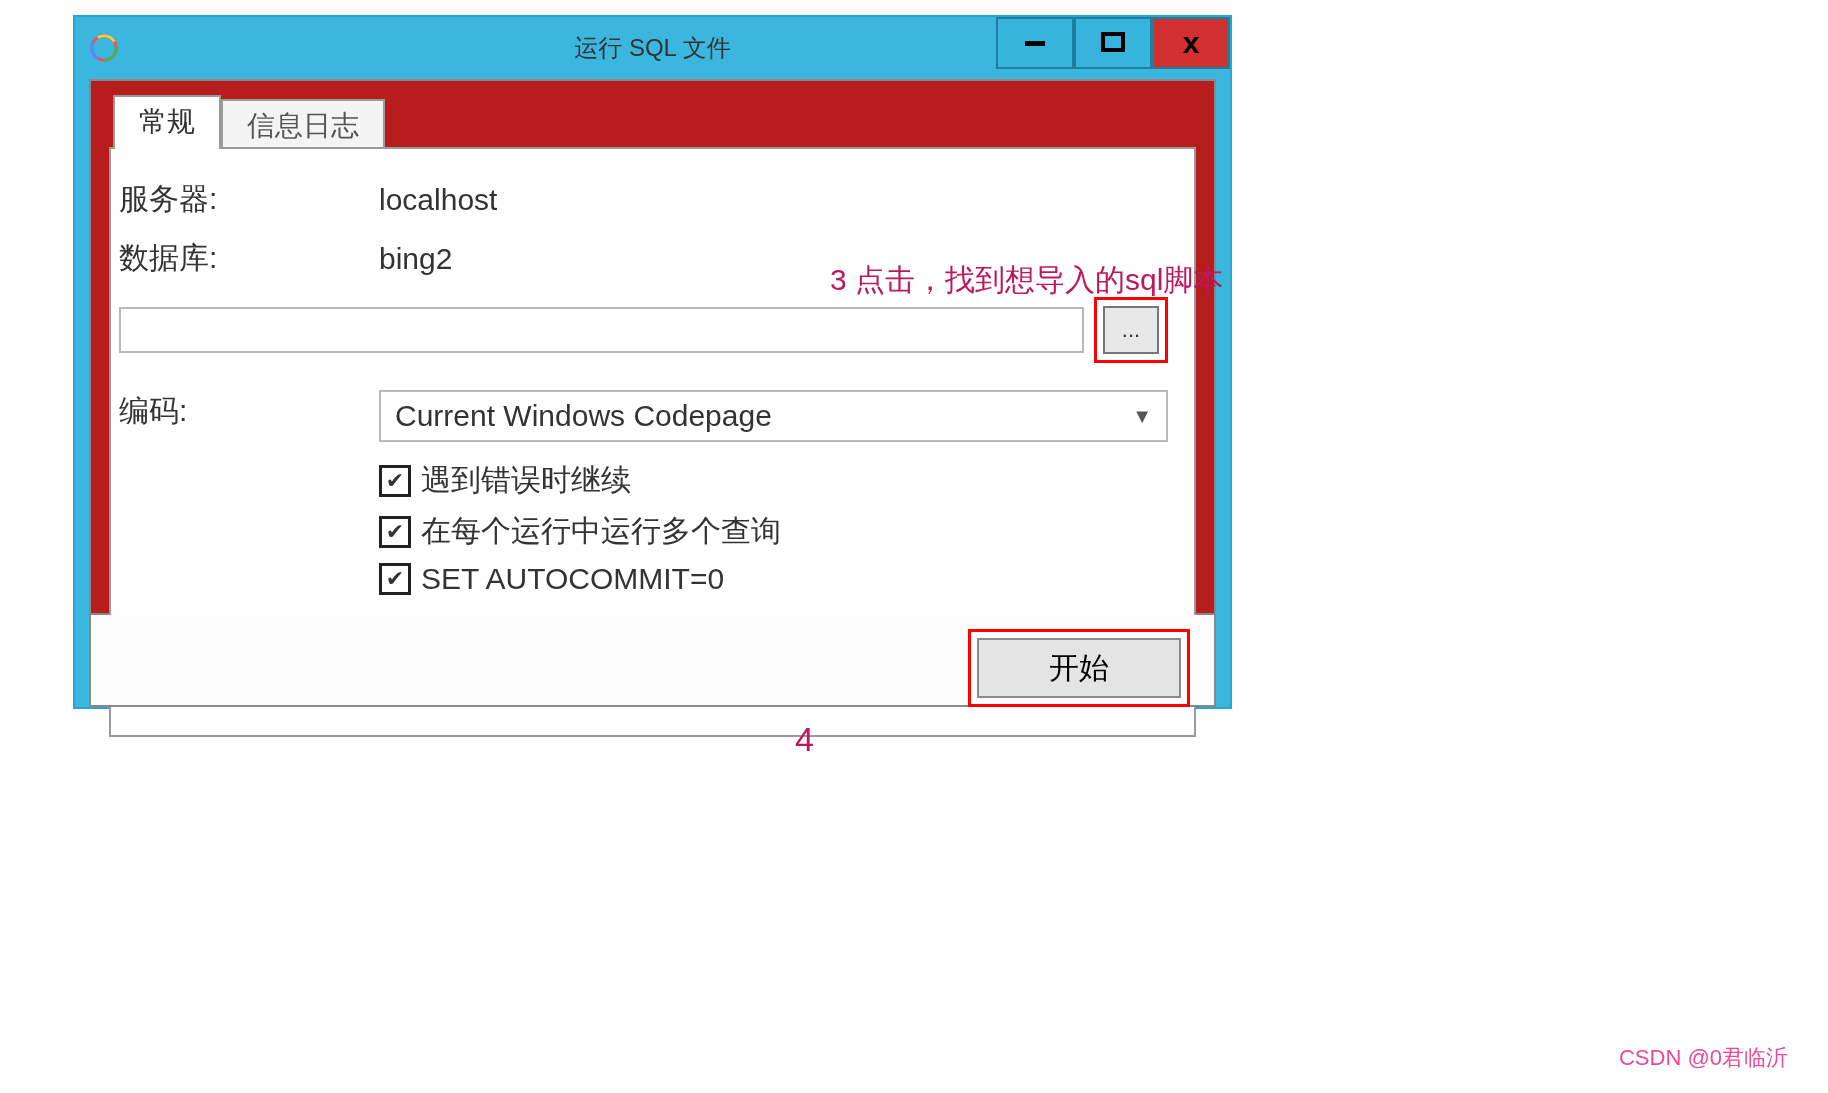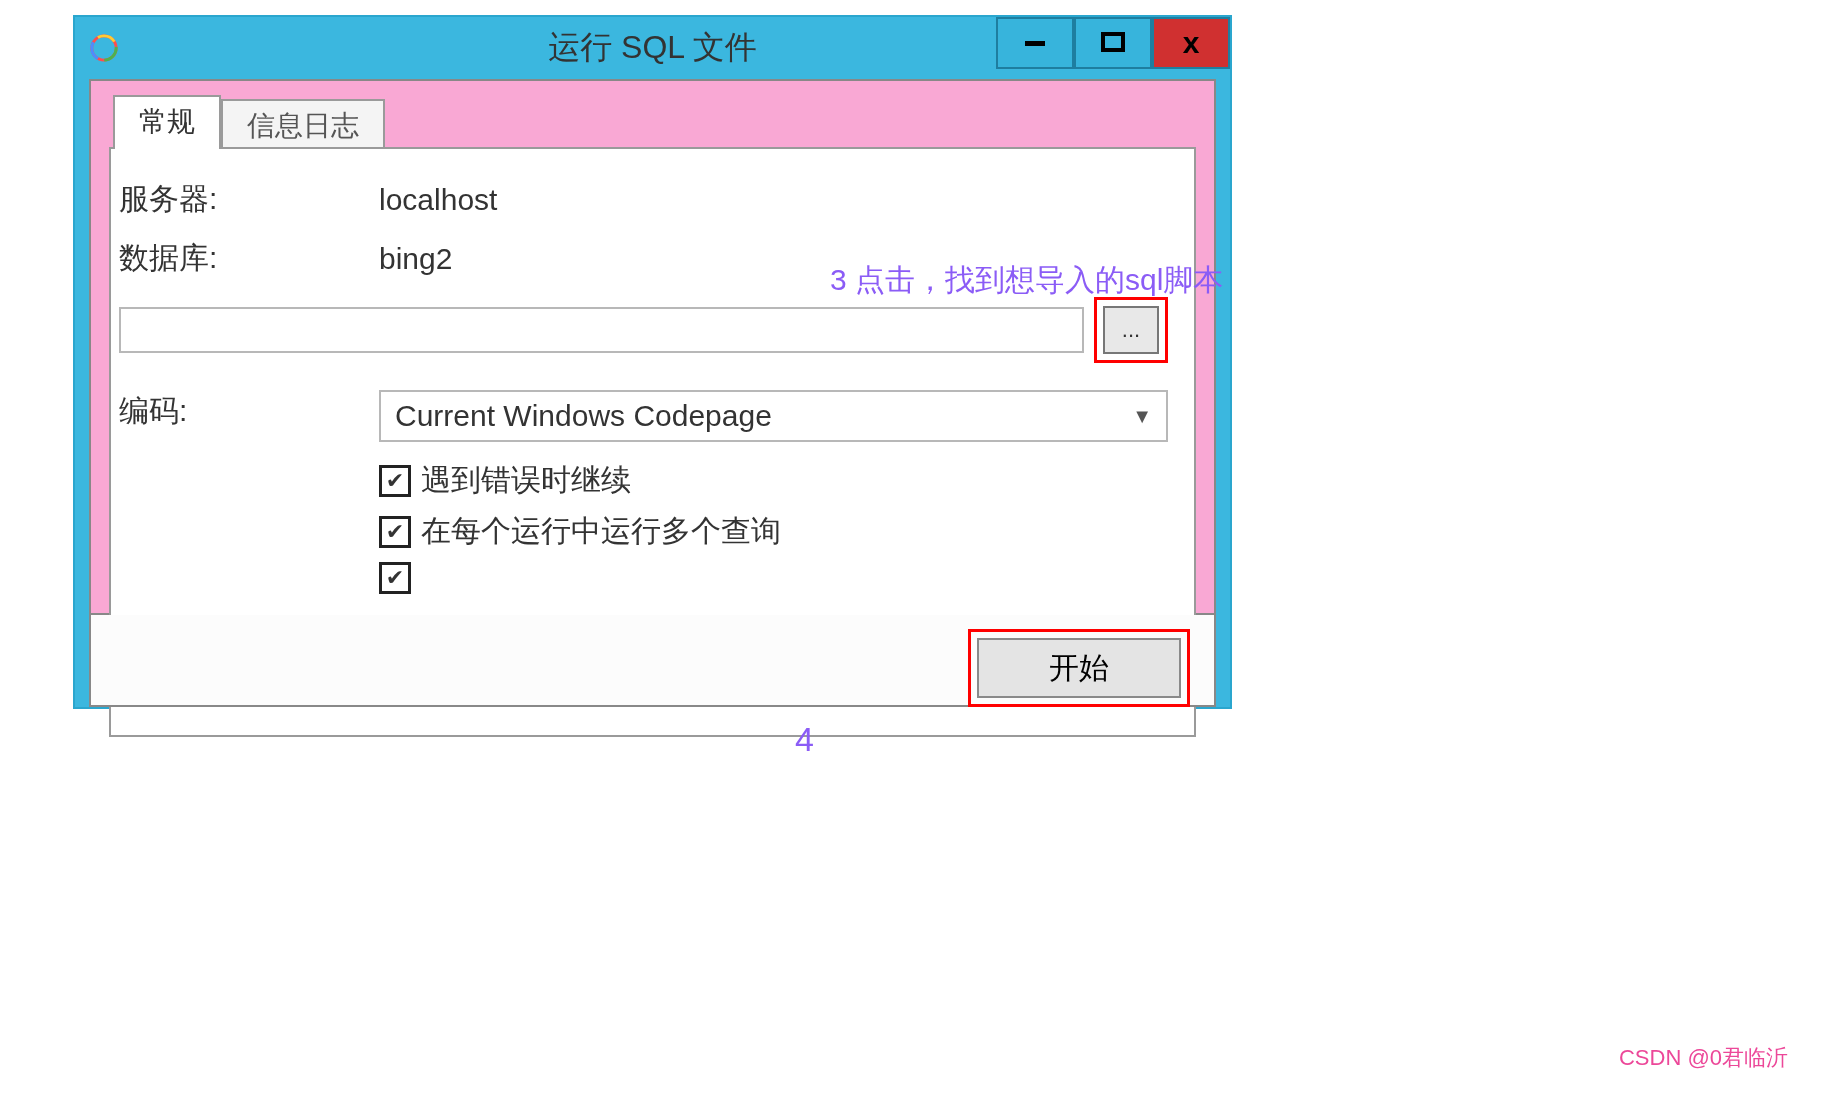--- a/index.html
+++ b/index.html
@@ -28,21 +28,21 @@
   }
   .app-icon {
     width: 30px;
     height: 30px;
     margin-left: 14px;
   }
   .title-text {
     position: absolute;
     left: 0; right: 0;
     text-align: center;
-    font-size: 32px;
+    font-size: 24px;
     color: #333;
     pointer-events: none;
   }
   .winbtns {
     position: absolute;
     right: 0;
     top: 0;
     display: flex;
     height: 48px;
   }
@@ -54,21 +54,21 @@
     align-items: center;
     justify-content: center;
     font-weight: bold;
     font-size: 24px;
   }
   .winbtn.min, .winbtn.max { background: #37b4dc; }
   .winbtn.close { background: #d03030; color: #000; }
 
   .client {
     margin: 0 14px 0 14px;
-    background: #f9a8d4;
+    background: #b91c1c;
     border: 2px solid #888;
     padding: 14px 18px 0 18px;
     height: 536px;
     box-sizing: border-box;
     position: relative;
   }
   .tabs {
     display: flex;
     margin-left: 4px;
   }
@@ -190,21 +190,21 @@
     align-items: center;
     justify-content: center;
   }
   .start-frame {
     border: 3px solid #ff0000;
     padding: 6px;
     display: inline-flex;
   }
   .annotation {
     position: absolute;
-    color: #8b5cf6;
+    color: #be185d;
     font-size: 30px;
     white-space: nowrap;
   }
   .watermark {
     position: absolute;
     right: 40px;
     bottom: 20px;
     color: #ec4899;
     font-size: 22px;
   }
@@ -273,20 +273,21 @@
       <div class="checkrow">
         <div class="checkbox">✔</div>
         <span>遇到错误时继续</span>
       </div>
       <div class="checkrow">
         <div class="checkbox">✔</div>
         <span>在每个运行中运行多个查询</span>
       </div>
       <div class="checkrow">
         <div class="checkbox">✔</div>
+        <span>SET AUTOCOMMIT=0</span>
       </div>
 
     </div>
   </div>
 
   <div class="bottom-area">
     <div style="position:absolute; right:24px; top:14px; display:flex; gap:39px; align-items:flex-start;">
       <div class="start-frame">
         <div class="action-btn">开始</div>
       </div>

